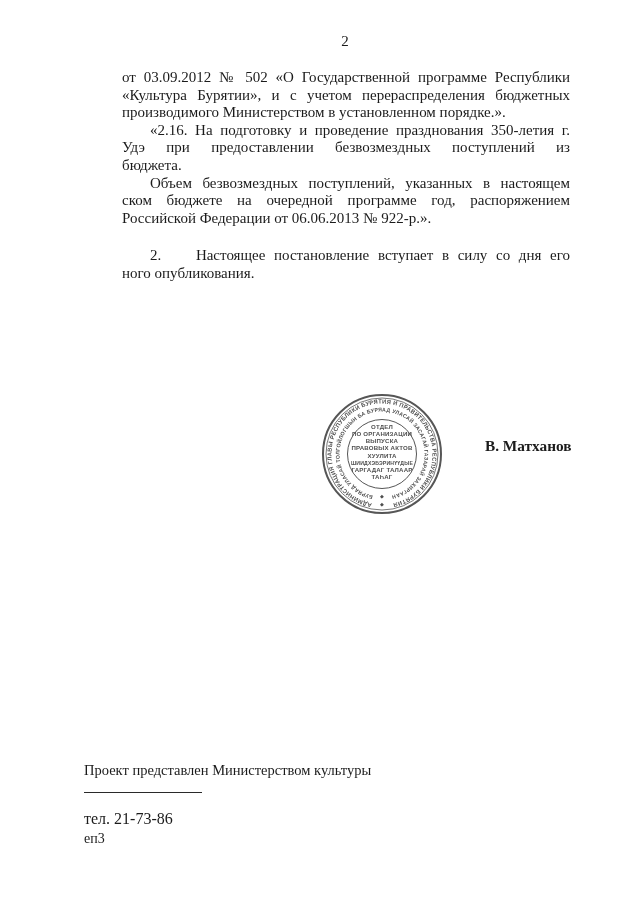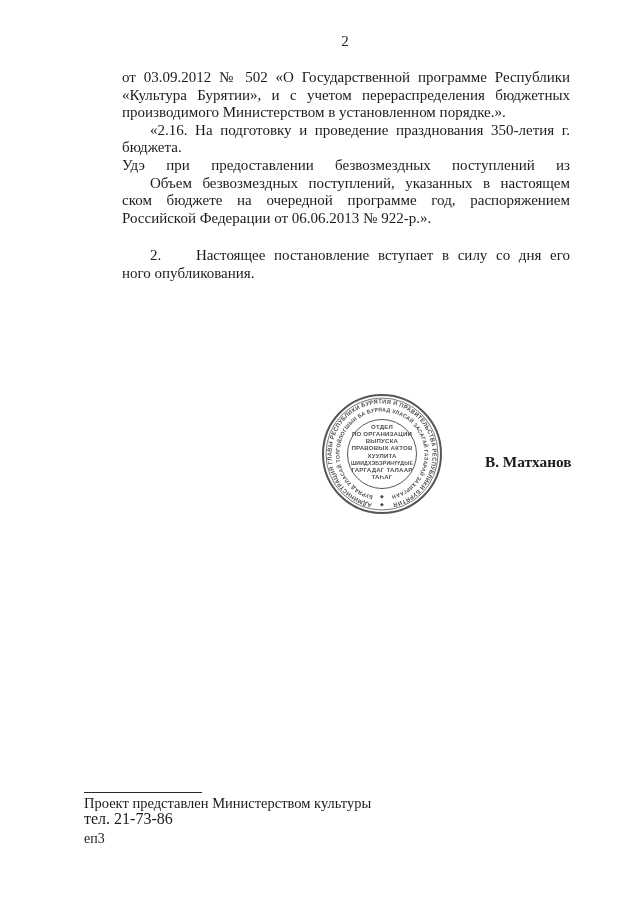--- a/index.html
+++ b/index.html
@@ -22,59 +22,59 @@
   .line.j { text-align:justify; }
   .line.j::after { content:""; display:inline-block; width:100%; height:0; vertical-align:top; }
   .line.first { text-indent:28px; }
 
   .sig-pos {
     position:absolute; top:404px; left:78px; width:216px;
     font-weight:bold; font-size:15.3px; line-height:17.6px; text-align:center;
   }
   .sig-name {
     position:absolute; top:437px; left:485px;
-    font-weight:bold; font-size:15.3px;margin-top:16px;
+    font-weight:bold; font-size:15.3px;
   }
 
   .stamp { position:absolute; left:320px; top:392px; width:124px; height:124px; }
   .ring-text {
     fill:#4e4e4e; font-family:"Liberation Sans","DejaVu Sans",sans-serif;
     font-weight:bold; letter-spacing:0.3px;
   }
   .center-text {
     fill:#4e4e4e; font-family:"Liberation Sans","DejaVu Sans",sans-serif;
     font-weight:bold; text-anchor:middle; letter-spacing:0.2px;
   }
   .sep { fill:#4e4e4e; font-size:5px; text-anchor:middle; }
 
   .footer-divider {
     position:absolute; left:84px; top:792px; width:118px;
     border-top:1.5px solid #2a2a2a; height:0;
   }
-  .footer-l1 { position:absolute; left:84px; top:795px; font-size:14.5px; }
+  .footer-l1 { position:absolute; left:84px; top:762px; font-size:14.5px; }
   .footer-l2 { position:absolute; left:84px; top:810px; font-size:16px; }
   .footer-note { position:absolute; left:84px; top:831px; font-size:14px; }
 </style>
 </head>
 <body>
 
 <div class="page">
 
   <div class="pagenum">2</div>
 
   <div class="doc-body" id="body-container">
       <div class="para">
         <div class="line j">от 03.09.2012 № 502 «О Государственной программе Республики Бурятия</div>
         <div class="line j">«Культура Бурятии», и с учетом перераспределения бюджетных средств,</div>
         <div class="line">производимого Министерством в установленном порядке.».</div>
       </div>
       <div class="para">
         <div class="line j first">«2.16. На подготовку и проведение празднования 350-летия г. Улан-</div>
+        <div class="line j">Удэ при предоставлении безвозмездных поступлений из федерального</div>
         <div class="line">бюджета.</div>
-        <div class="line j">Удэ при предоставлении безвозмездных поступлений из федерального</div>
       </div>
       <div class="para">
         <div class="line j first">Объем безвозмездных поступлений, указанных в настоящем пункте,</div>
         <div class="line j">ском бюджете на очередной программе год, распоряжением Правительства</div>
         <div class="line">Российской Федерации от 06.06.2013 № 922-р.».</div>
       </div>
       <div class="para gap">
         <div class="line j first">2.&nbsp;&nbsp;&nbsp;&nbsp;Настоящее постановление вступает в силу со дня его официаль-</div>
         <div class="line">ного опубликования.</div>
       </div>

